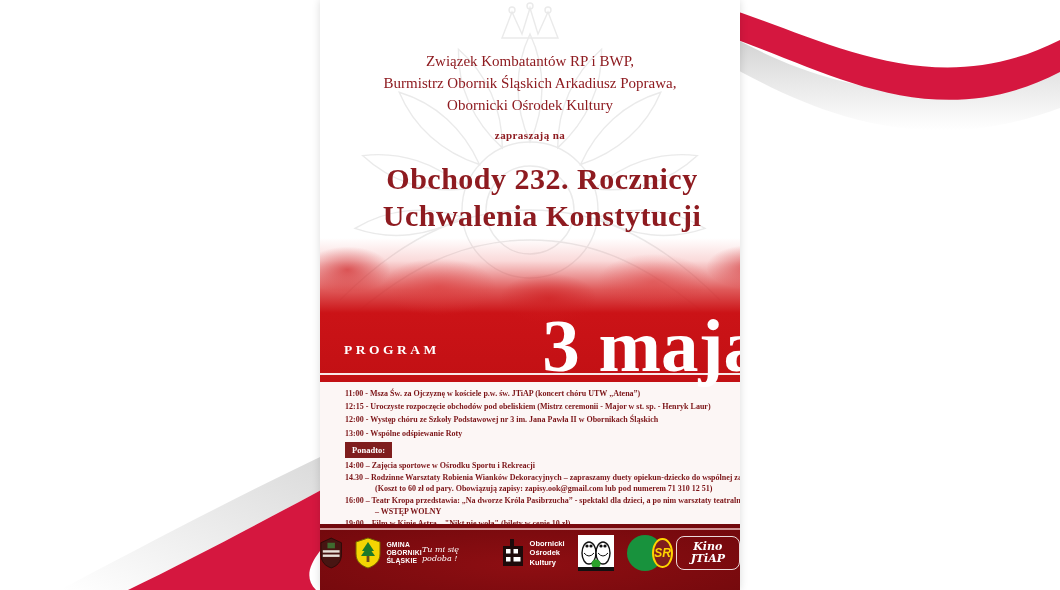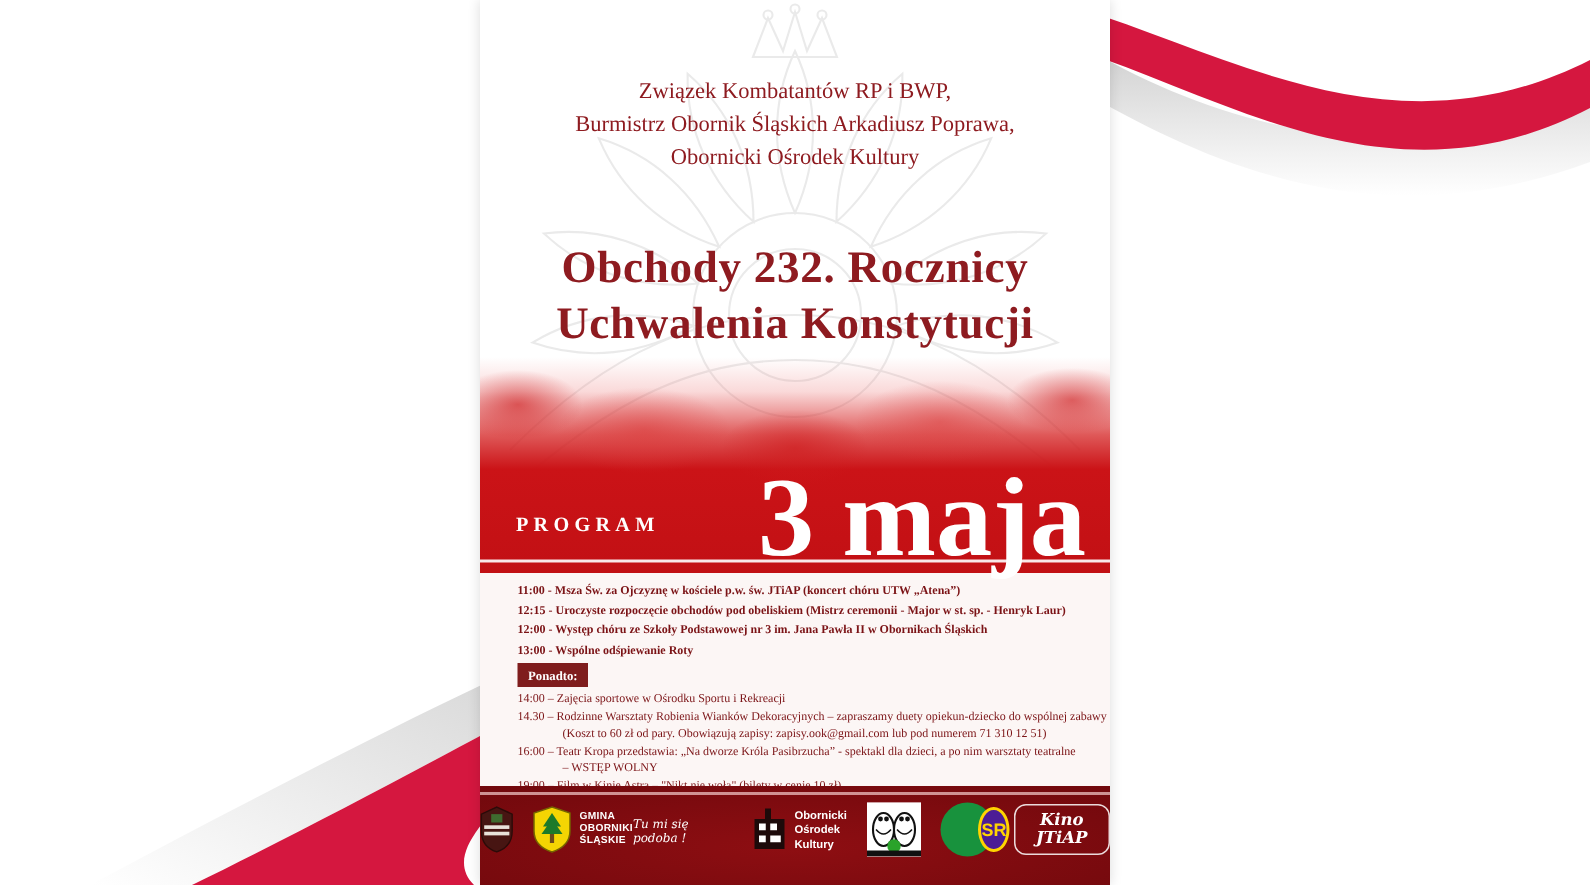--- a/index.html
+++ b/index.html
@@ -12,69 +12,69 @@
 
   
   .poster{position:absolute;left:320px;top:0;width:420px;height:590px;background:#ffffff;
           z-index:2;box-shadow:0 0 8px rgba(0,0,0,.14);overflow:hidden;}
   .watermark{position:absolute;left:0;top:0;width:420px;height:380px;pointer-events:none;}
 
   .organizers{position:absolute;left:0;top:50px;width:100%;text-align:center;
               color:#8e1b20;font-weight:normal;font-size:15px;line-height:22px;}
   .invite{position:absolute;left:0;top:129px;width:100%;text-align:center;
           color:#8e1b20;font-weight:bold;font-size:11px;letter-spacing:.4px;}
-  .title{position:absolute;left:0;top:160px;width:100%;text-align:center;
+  .title{position:absolute;left:12px;top:160px;width:100%;text-align:center;
          color:#8e1b20;font-weight:bold;font-size:30px;line-height:37px;letter-spacing:.5px;}
 
   
   .redband{position:absolute;left:0;top:238px;width:420px;height:144px;
     background:
       radial-gradient(60px 32px at 6% 22%,  rgba(206,32,34,.65), rgba(206,32,34,0) 72%),
       radial-gradient(80px 40px at 26% 34%, rgba(219,60,60,.55), rgba(219,60,60,0) 72%),
       radial-gradient(66px 34px at 50% 42%, rgba(206,28,30,.60), rgba(206,28,30,0) 74%),
       radial-gradient(78px 38px at 73% 30%, rgba(219,60,60,.50), rgba(219,60,60,0) 72%),
       radial-gradient(60px 30px at 94% 20%, rgba(206,32,34,.62), rgba(206,32,34,0) 72%),
       linear-gradient(180deg, rgba(255,255,255,0) 0%, rgba(238,130,130,.30) 16%,
-        rgba(214,42,42,.78) 36%, #cb1317 52%, #c21014 100%);}
+        rgba(214,42,42,.78) 36%, #cb1317 52%, #c21014 100%); padding-left: 37px;}
   .program-label{position:absolute;left:24px;bottom:24px;color:#ffffff;font-weight:bold;
                  font-size:13.5px;letter-spacing:3.5px;}
   .date-big{position:absolute;right:16px;bottom:1px;color:#ffffff;font-weight:bold;
             font-size:75px;line-height:.95;z-index:2;}
   .white-rule{position:absolute;left:0;right:0;bottom:7px;height:2px;
               background:rgba(255,255,255,.9);z-index:1;}
 
   
   .sched-area{position:absolute;left:0;top:382px;width:420px;height:142px;background:#fcf6f5;}
   .schedule{position:absolute;left:25px;top:387px;width:392px;color:#7b1316;font-weight:bold;
             font-size:8px;line-height:13.2px;white-space:nowrap;}
   .badge{position:absolute;left:25px;top:442px;background:#7f1d1d;color:#ffffff;
          font-weight:bold;font-size:8.5px;padding:3px 7px;}
-  .schedule2{position:absolute;left:25px;top:460px;width:392px;color:#7b1316;font-weight:normal;
+  .schedule2{position:absolute;left:25px;top:460px;width:392px;color:#7b1316;font-weight:bold;
              font-size:8px;line-height:11.6px;white-space:nowrap;}
   .schedule2 .cont{padding-left:30px;}
 
   
   .footerband{position:absolute;left:0;top:524px;width:420px;height:66px;
     background:radial-gradient(130% 150% at 50% 62%, #8e0e12 0%, #6e080c 62%, #55050a 100%);}
   .footerband::before{content:"";position:absolute;left:0;right:0;top:4px;height:1.5px;
     background:rgba(255,220,220,.65);}
   .logos{position:absolute;left:0;right:0;top:11px;display:flex;justify-content:center;
          align-items:center;gap:13px;}
   .logoblock{display:flex;align-items:center;gap:5px;}
   .gmina-col{display:flex;flex-direction:row;align-items:center;}
   .gm-txt{color:#fff;font-family:"Liberation Sans",sans-serif;font-weight:bold;
           font-size:6.8px;line-height:8px;letter-spacing:.2px;}
   .gm-slogan{color:#fff;font-style:italic;font-size:8px;margin-top:2px;
              font-family:"DejaVu Serif",serif;}
   .ook-txt{color:#fff;font-family:"Liberation Sans",sans-serif;font-weight:bold;
            font-size:7.5px;line-height:9.5px;}
   .sr-circle{width:36px;height:36px;border-radius:50%;background:#18923d;display:flex;
              align-items:center;justify-content:center;}
-  .sr-inner{width:26px;height:26px;border-radius:50%;border:2px solid #ffd400;background:#4c1d95;
-            color:#ffd400;font-weight:bold;font-size:12px;display:flex;
+  .sr-inner{width:26px;height:26px;border-radius:50%;border:2px solid #ffd400;background:#7f1d1d;
+            color:#ffd400;font-weight:bold;font-style:italic;font-size:12px;display:flex;
             align-items:center;justify-content:center;font-family:"Liberation Sans",sans-serif;margin-left:36px;}
   .kino{border:1.5px solid rgba(255,255,255,.85);border-radius:8px;padding:4px 14px;
         color:#fff;font-style:italic;font-weight:bold;font-size:11px;line-height:12px;
         text-align:center;font-family:"DejaVu Serif",serif;}
   .owls-box{width:36px;height:36px;background:#fff;position:relative;}
 </style>
 </head>
 <body>
 
 <div class="stage">
@@ -126,20 +126,21 @@
         <path d="M6,340 C90,260 150,240 210,240 C270,240 330,260 414,340"></path>
       </g>
     </svg>
 
     <div class="organizers">
       <div>Związek Kombatantów RP i BWP,</div>
       <div>Burmistrz Obornik Śląskich Arkadiusz Poprawa,</div>
       <div>Obornicki Ośrodek Kultury</div>
     </div>
 
+    <div class="invite">zapraszają na</div>
 
     <div class="title">
       <div>Obchody 232. Rocznicy</div>
       <div>Uchwalenia Konstytucji</div>
     </div>
 
     <div class="redband">
       <div class="program-label">PROGRAM</div>
       <div class="date-big">3 maja</div>
       <div class="white-rule"></div>

